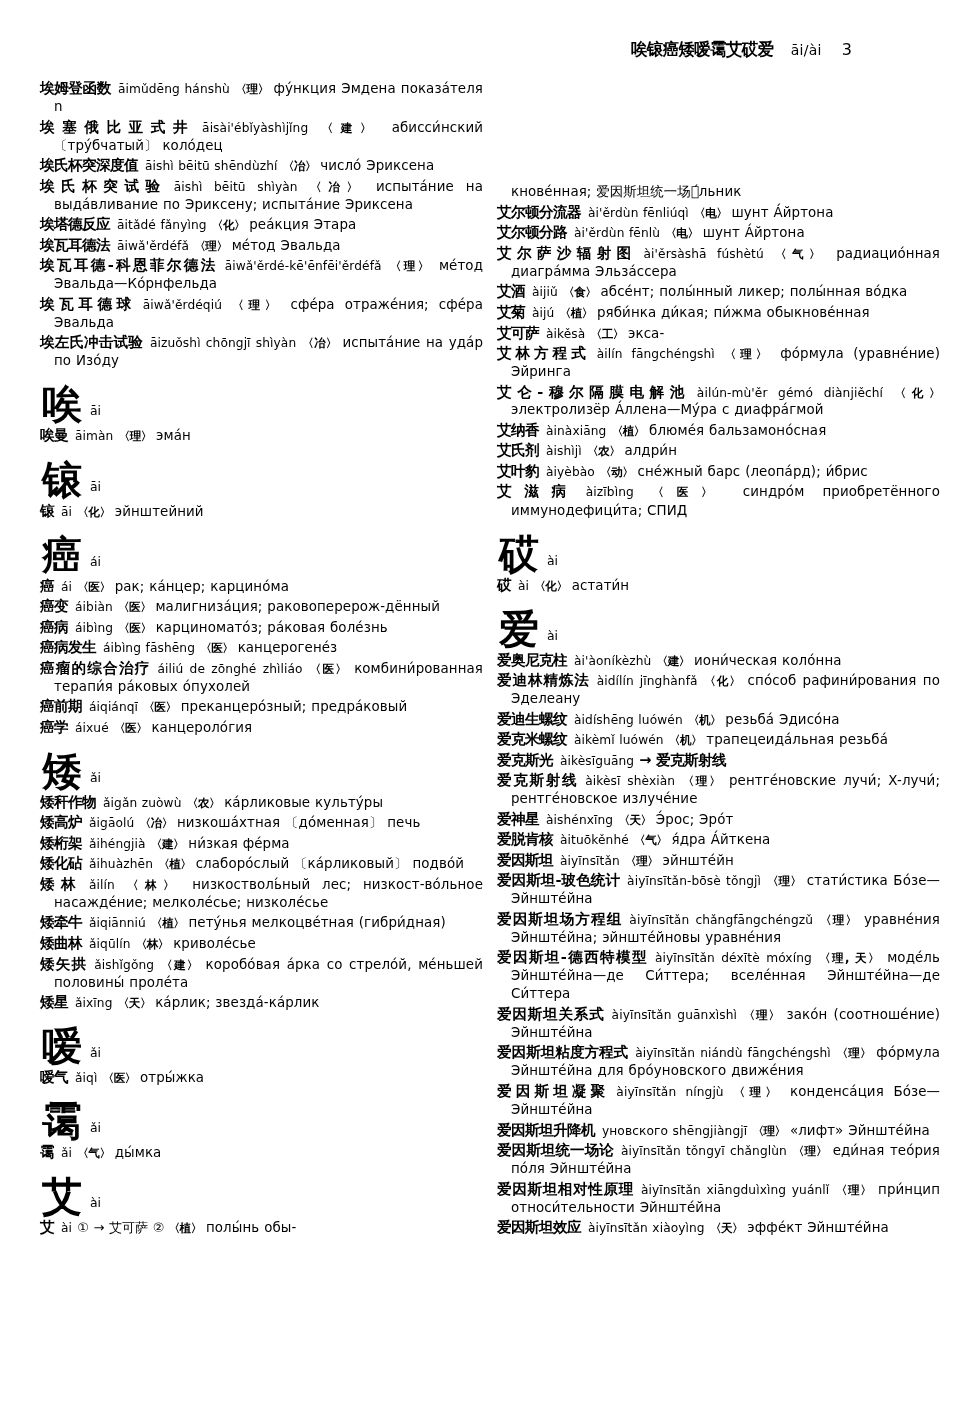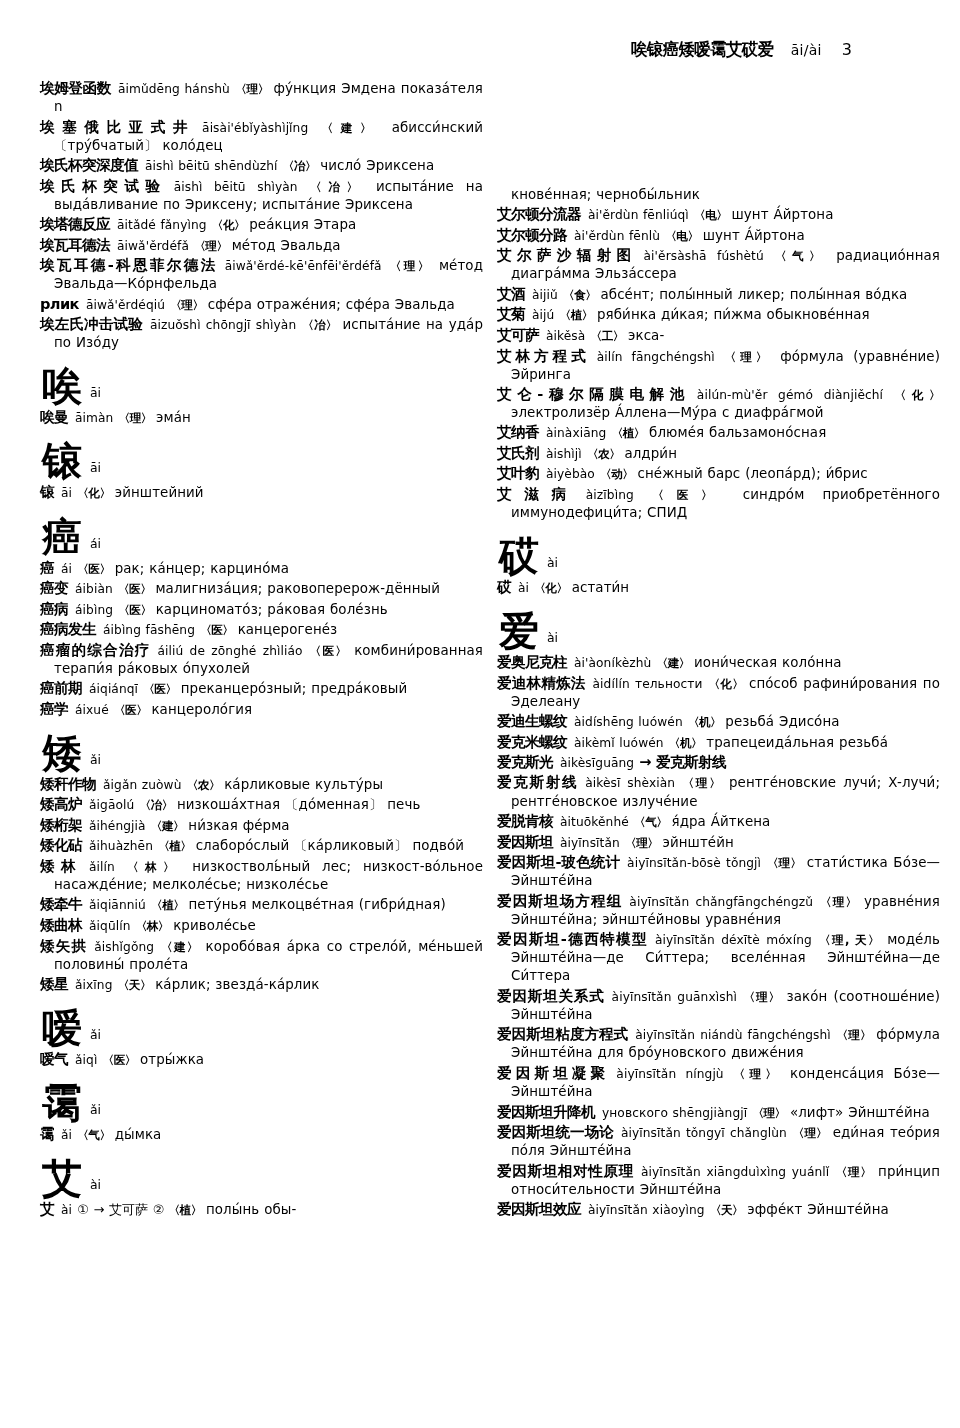--- a/index.html
+++ b/index.html
@@ -142,21 +142,21 @@
 
   <div class="columns">
     <div class="col" id="col-left">
         <div class="entry"><span class="hw">埃姆登函数</span><span class="gap"></span><span class="py">āimǔdēng hánshù</span> <span class="dom">〈理〉</span> <span class="ru">фу́нкция Эмдена показа́теля n</span></div>
         <div class="entry"><span class="hw">埃塞俄比亚式井</span><span class="gap"></span><span class="py">āisài'ébǐyàshìjǐng</span> <span class="dom">〈建〉</span> <span class="ru">абисси́нский 〔тру́бчатый〕 коло́дец</span></div>
         <div class="entry"><span class="hw">埃氏杯突深度值</span><span class="gap"></span><span class="py">āishì bēitū shēndùzhí</span> <span class="dom">〈冶〉</span> <span class="ru">число́ Эриксена</span></div>
         <div class="entry"><span class="hw">埃氏杯突试验</span><span class="gap"></span><span class="py">āishì bēitū shìyàn</span> <span class="dom">〈冶〉</span> <span class="ru">испыта́ние на выда́вливание по Эриксену; испыта́ние Эриксена</span></div>
         <div class="entry"><span class="hw">埃塔德反应</span><span class="gap"></span><span class="py">āitǎdé fǎnyìng</span> <span class="dom">〈化〉</span> <span class="ru">реа́кция Этара</span></div>
         <div class="entry"><span class="hw">埃瓦耳德法</span><span class="gap"></span><span class="py">āiwǎ'ěrdéfǎ</span> <span class="dom">〈理〉</span> <span class="ru">ме́тод Эвальда</span></div>
         <div class="entry"><span class="hw">埃瓦耳德-科恩菲尔德法</span><span class="gap"></span><span class="py">āiwǎ'ěrdé-kē'ēnfēi'ěrdéfǎ</span> <span class="dom">〈理〉</span> <span class="ru">ме́тод Эвальда—Ко́рнфельда</span></div>
-        <div class="entry"><span class="hw">рлик</span><span class="gap"></span><span class="py">āiwǎ'ěrdéqiú</span> <span class="dom">〈理〉</span> <span class="ru">сфе́ра отраже́ния; сфе́ра Эвальда</span></div>
+        <div class="entry"><span class="hw">埃瓦耳德球</span><span class="gap"></span><span class="py">āiwǎ'ěrdéqiú</span> <span class="dom">〈理〉</span> <span class="ru">сфе́ра отраже́ния; сфе́ра Эвальда</span></div>
         <div class="entry"><span class="hw">埃左氏冲击试验</span><span class="gap"></span><span class="py">āizuǒshì chōngjī shìyàn</span> <span class="dom">〈冶〉</span> <span class="ru">испыта́ние на уда́р по Изо́ду</span></div>
         <div class="charhead">
           <span class="glyph">唉</span>
           <span class="glyph-py">āi</span>
         </div>
         <div class="entry"><span class="hw">唉曼</span><span class="gap"></span><span class="py">āimàn</span> <span class="dom">〈理〉</span> <span class="ru">эма́н</span></div>
         <div class="charhead">
           <span class="glyph">锿</span>
           <span class="glyph-py">āi</span>
         </div>
@@ -195,21 +195,21 @@
           <span class="glyph-py">ǎi</span>
         </div>
         <div class="entry"><span class="hw">霭</span><span class="gap"></span><span class="py">ǎi</span> <span class="dom">〈气〉</span> <span class="ru">ды́мка</span></div>
         <div class="charhead">
           <span class="glyph">艾</span>
           <span class="glyph-py">ài</span>
         </div>
         <div class="entry"><span class="hw">艾</span><span class="gap"></span><span class="py">ài</span> <span class="sym">①  →  艾可萨  ②</span> <span class="dom">〈植〉</span> <span class="ru">полы́нь обы-</span></div>
       </div>
     <div class="col" id="col-right">
-        <div class="entry cont-only"><span class="ru">кнове́нная; чернобы́льник</span></div>
+        <div class="entry cont-only"><span class="ru">кнове́нная; 爱因斯坦统一场论́льник</span></div>
         <div class="entry"><span class="hw">艾尔顿分流器</span><span class="gap"></span><span class="py">ài'ěrdùn fēnliúqì</span> <span class="dom">〈电〉</span> <span class="ru">шунт А́йртона</span></div>
         <div class="entry"><span class="hw">艾尔顿分路</span><span class="gap"></span><span class="py">ài'ěrdùn fēnlù</span> <span class="dom">〈电〉</span> <span class="ru">шунт А́йртона</span></div>
         <div class="entry"><span class="hw">艾尔萨沙辐射图</span><span class="gap"></span><span class="py">ài'ěrsàshā fúshètú</span> <span class="dom">〈气〉</span> <span class="ru">радиацио́нная диагра́мма Эльза́ссера</span></div>
         <div class="entry"><span class="hw">艾酒</span><span class="gap"></span><span class="py">àijiǔ</span> <span class="dom">〈食〉</span> <span class="ru">абсе́нт; полы́нный ликер; полы́нная во́дка</span></div>
         <div class="entry"><span class="hw">艾菊</span><span class="gap"></span><span class="py">àijú</span> <span class="dom">〈植〉</span> <span class="ru">ряби́нка ди́кая; пи́жма обыкнове́нная</span></div>
         <div class="entry"><span class="hw">艾可萨</span><span class="gap"></span><span class="py">àikěsà</span> <span class="dom">〈工〉</span> <span class="ru">экса-</span></div>
         <div class="entry"><span class="hw">艾林方程式</span><span class="gap"></span><span class="py">àilín fāngchéngshì</span> <span class="dom">〈理〉</span> <span class="ru">фо́рмула (уравне́ние) Эйринга</span></div>
         <div class="entry"><span class="hw">艾仑-穆尔隔膜电解池</span><span class="gap"></span><span class="py">àilún-mù'ěr gémó diànjiěchí</span> <span class="dom">〈化〉</span> <span class="ru">электролизёр А́ллена—Му́ра с диафра́гмой</span></div>
         <div class="entry"><span class="hw">艾纳香</span><span class="gap"></span><span class="py">àinàxiāng</span> <span class="dom">〈植〉</span> <span class="ru">блюме́я бальзамоно́сная</span></div>
         <div class="entry"><span class="hw">艾氏剂</span><span class="gap"></span><span class="py">àishìjì</span> <span class="dom">〈农〉</span> <span class="ru">алдри́н</span></div>
@@ -218,25 +218,26 @@
         <div class="charhead">
           <span class="glyph">砹</span>
           <span class="glyph-py">ài</span>
         </div>
         <div class="entry"><span class="hw">砹</span><span class="gap"></span><span class="py">ài</span> <span class="dom">〈化〉</span> <span class="ru">астати́н</span></div>
         <div class="charhead">
           <span class="glyph">爱</span>
           <span class="glyph-py">ài</span>
         </div>
         <div class="entry"><span class="hw">爱奥尼克柱</span><span class="gap"></span><span class="py">ài'àoníkèzhù</span> <span class="dom">〈建〉</span> <span class="ru">иони́ческая коло́нна</span></div>
-        <div class="entry"><span class="hw">爱迪林精炼法</span><span class="gap"></span><span class="py">àidílín тельности</span> <span class="dom">〈化〉</span> <span class="ru">спо́соб рафини́рования по Эделеану</span></div>
+        <div class="entry"><span class="hw">爱迪林精炼法</span><span class="gap"></span><span class="py">àidílín jīnghànfǎ</span> <span class="dom">〈化〉</span> <span class="ru">спо́соб рафини́рования по Эделеану</span></div>
         <div class="entry"><span class="hw">爱迪生螺纹</span><span class="gap"></span><span class="py">àidíshēng luówén</span> <span class="dom">〈机〉</span> <span class="ru">резьба́ Эдисо́на</span></div>
         <div class="entry"><span class="hw">爱克米螺纹</span><span class="gap"></span><span class="py">àikèmǐ luówén</span> <span class="dom">〈机〉</span> <span class="ru">трапецеида́льная резьба́</span></div>
         <div class="entry"><span class="hw">爱克斯光</span><span class="gap"></span><span class="py">àikèsīguāng</span> <span class="hw">→  爱克斯射线</span></div>
         <div class="entry"><span class="hw">爱克斯射线</span><span class="gap"></span><span class="py">àikèsī shèxiàn</span> <span class="dom">〈理〉</span> <span class="ru">рентге́новские лучи́; X-лучи́; рентге́новское излуче́ние</span></div>
+        <div class="entry"><span class="hw">爱神星</span><span class="gap"></span><span class="py">àishénxīng</span> <span class="dom">〈天〉</span> <span class="ru">Э́рос; Эро́т</span></div>
         <div class="entry"><span class="hw">爱脱肯核</span><span class="gap"></span><span class="py">àituōkěnhé</span> <span class="dom">〈气〉</span> <span class="ru">я́дра А́йткена</span></div>
         <div class="entry"><span class="hw">爱因斯坦</span><span class="gap"></span><span class="py">àiyīnsītǎn</span> <span class="dom">〈理〉</span> <span class="ru">эйнште́йн</span></div>
         <div class="entry"><span class="hw">爱因斯坦-玻色统计</span><span class="gap"></span><span class="py">àiyīnsītǎn-bōsè tǒngjì</span> <span class="dom">〈理〉</span> <span class="ru">стати́стика Бо́зе—Эйнште́йна</span></div>
         <div class="entry"><span class="hw">爱因斯坦场方程组</span><span class="gap"></span><span class="py">àiyīnsītǎn chǎngfāngchéngzǔ</span> <span class="dom">〈理〉</span> <span class="ru">уравне́ния Эйнште́йна; эйнште́йновы уравне́ния</span></div>
         <div class="entry"><span class="hw">爱因斯坦-德西特模型</span><span class="gap"></span><span class="py">àiyīnsītǎn déxītè móxíng</span> <span class="dom">〈理, 天〉</span> <span class="ru">моде́ль Эйнште́йна—де Си́ттера; вселе́нная Эйнште́йна—де Си́ттера</span></div>
         <div class="entry"><span class="hw">爱因斯坦关系式</span><span class="gap"></span><span class="py">àiyīnsītǎn guānxìshì</span> <span class="dom">〈理〉</span> <span class="ru">зако́н (соотноше́ние) Эйнште́йна</span></div>
         <div class="entry"><span class="hw">爱因斯坦粘度方程式</span><span class="gap"></span><span class="py">àiyīnsītǎn niándù fāngchéngshì</span> <span class="dom">〈理〉</span> <span class="ru">фо́рмула Эйнште́йна для бро́уновского движе́ния</span></div>
         <div class="entry"><span class="hw">爱因斯坦凝聚</span><span class="gap"></span><span class="py">àiyīnsītǎn níngjù</span> <span class="dom">〈理〉</span> <span class="ru">конденса́ция Бо́зе—Эйнште́йна</span></div>
         <div class="entry"><span class="hw">爱因斯坦升降机</span><span class="gap"></span><span class="py">уновского shēngjiàngjī</span> <span class="dom">〈理〉</span> <span class="ru">«лифт» Эйнште́йна</span></div>
         <div class="entry"><span class="hw">爱因斯坦统一场论</span><span class="gap"></span><span class="py">àiyīnsītǎn tǒngyī chǎnglùn</span> <span class="dom">〈理〉</span> <span class="ru">еди́ная тео́рия по́ля Эйнште́йна</span></div>

